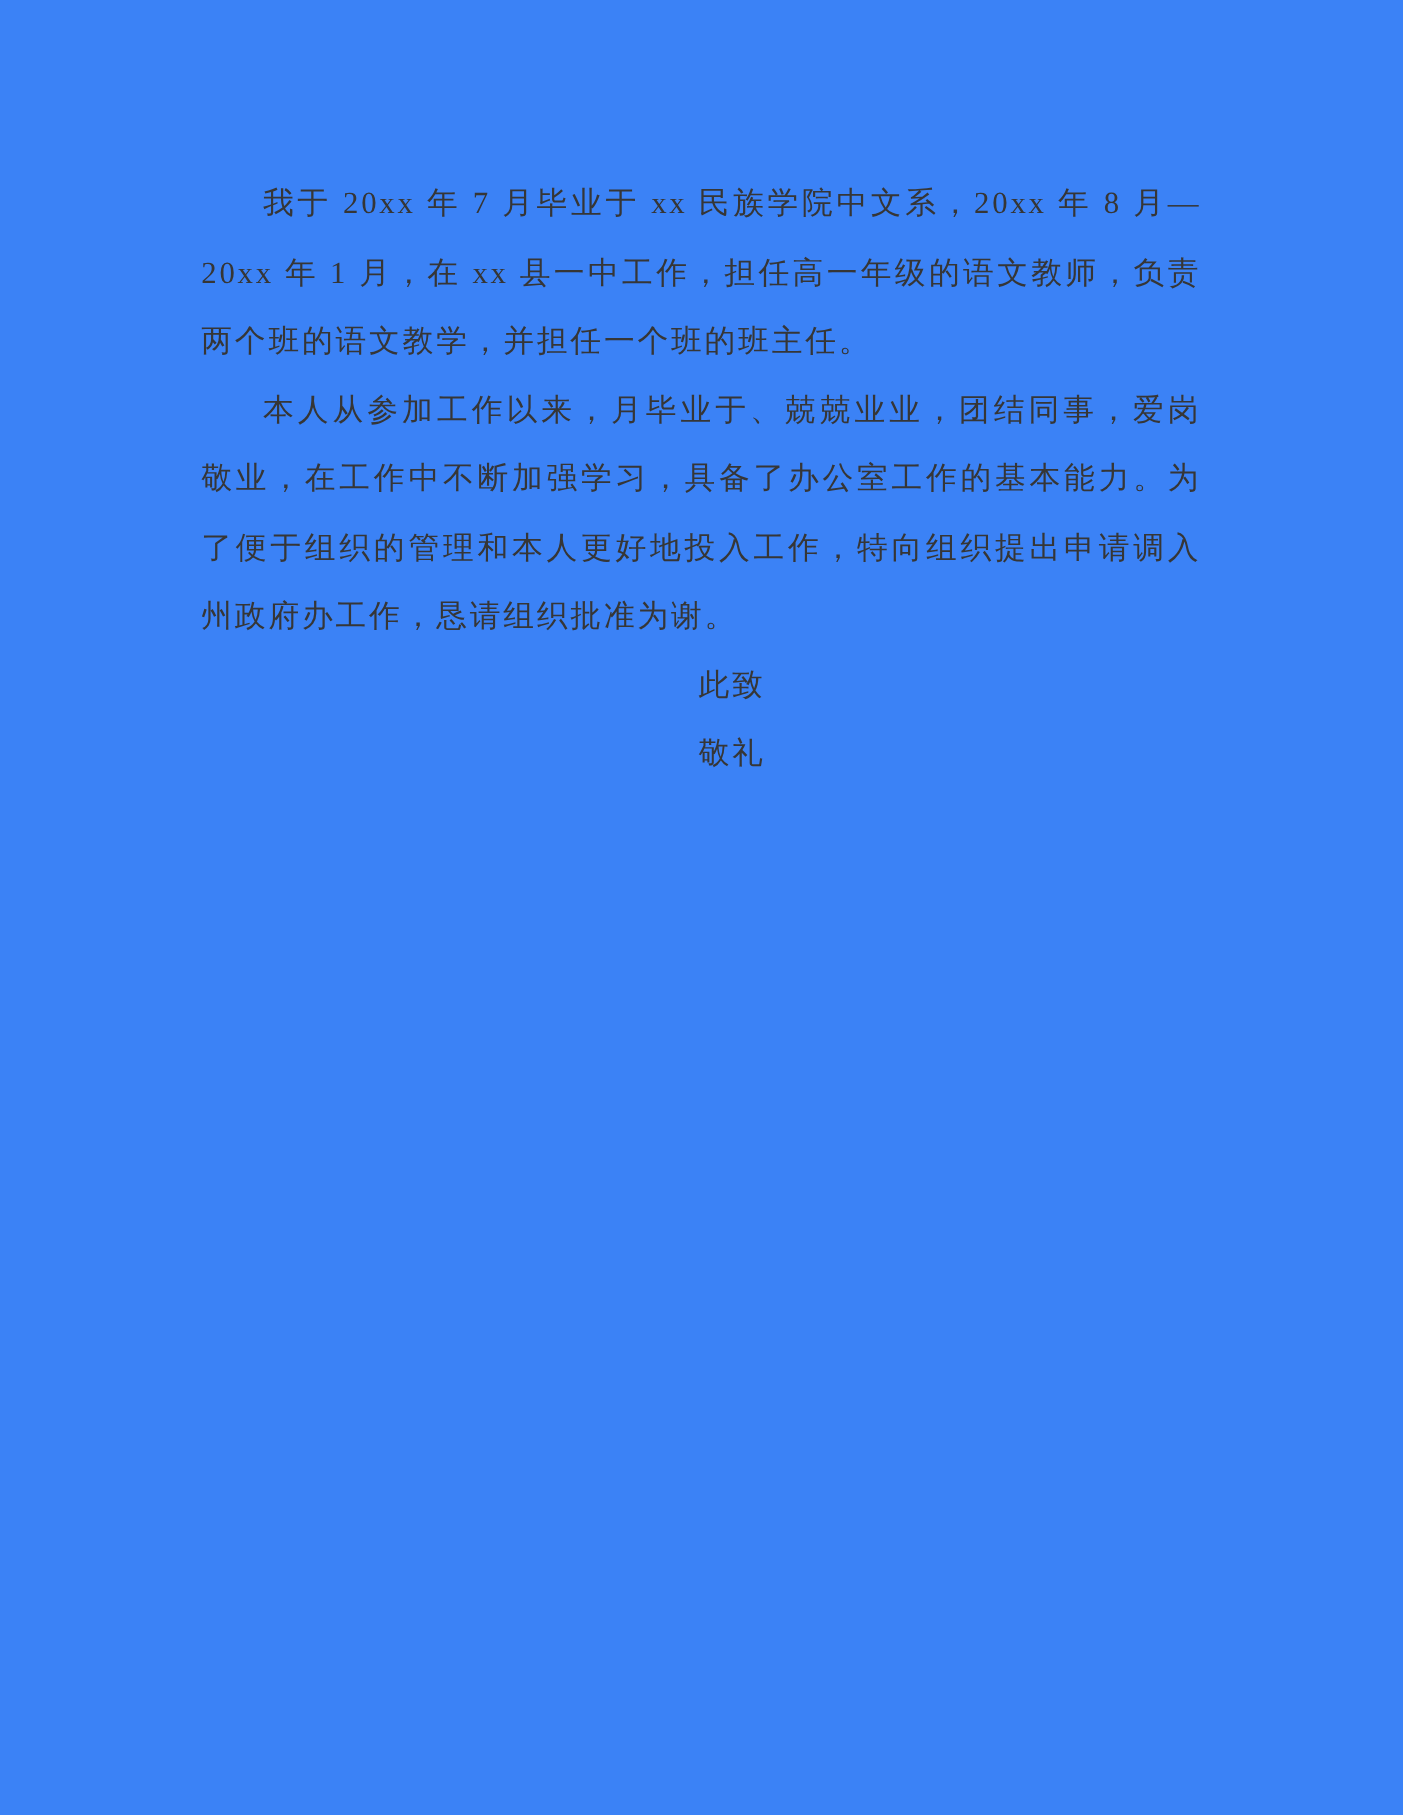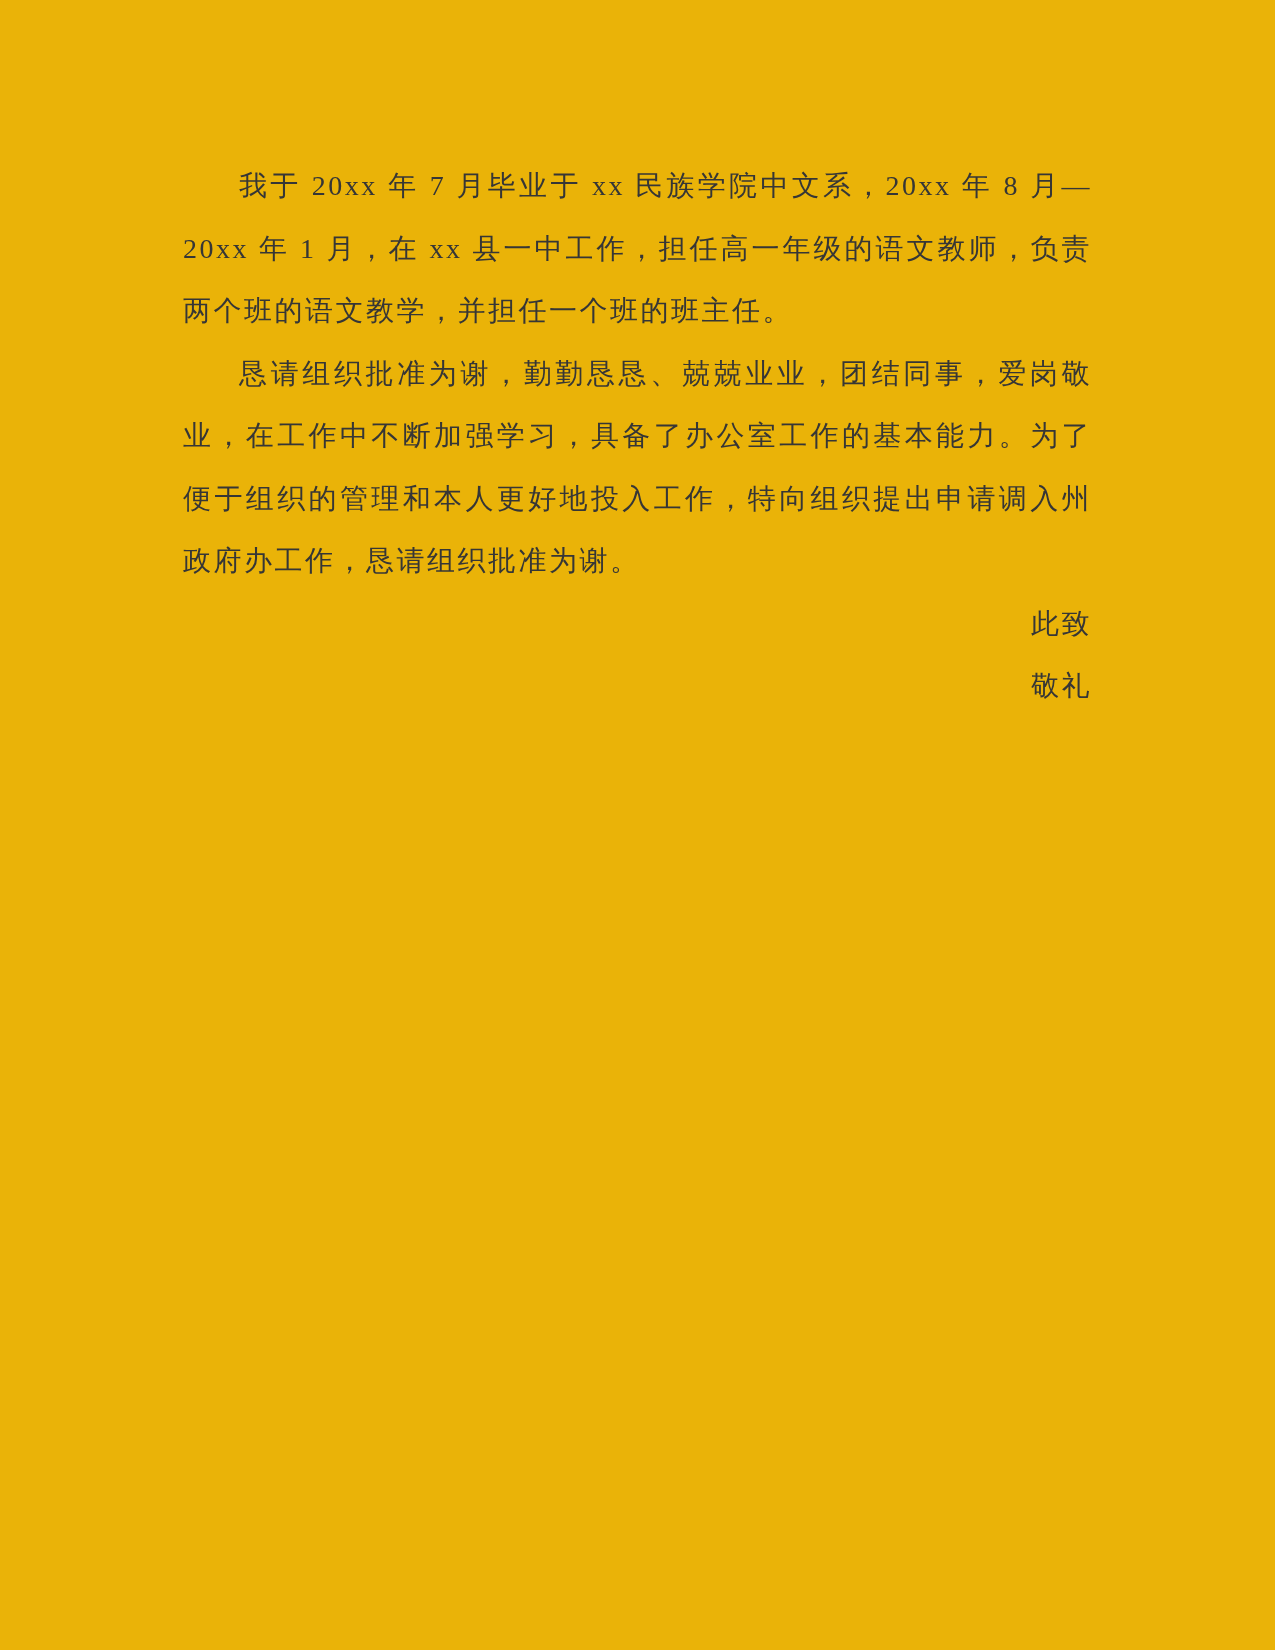--- a/index.html
+++ b/index.html
@@ -12,47 +12,47 @@
     height: 1650px;
     position: relative;
     font-family: "Liberation Serif", "DejaVu Serif", serif;
   }
   .page {
     position: absolute;
     left: 0;
     top: 0;
     width: 1275px;
     height: 1650px;
-    background: #eab308;
+    background: #3b82f6;
     overflow: hidden;
   }
   .doc-body {
     position: absolute;
     left: 183px;
     top: 155px;
     width: 909px;
     color: #363636;
   }
   .doc-body p {
     margin: 0;
     font-size: 28px;
     line-height: 62.5px;
     letter-spacing: 2.5px;
     text-align: justify;
     text-justify: inter-character;
     text-indent: 2em;
     word-break: normal;
   }
   .doc-body p.closing {
-    text-align: right;
+    text-align: center;
   }
 </style>
 </head>
 <body>
 
 <div class="page">
   <div class="doc-body">
     <p>我于 20xx 年 7 月毕业于 xx 民族学院中文系，20xx 年 8 月—20xx 年 1 月，在 xx 县一中工作，担任高一年级的语文教师，负责两个班的语文教学，并担任一个班的班主任。</p>
-    <p>恳请组织批准为谢，勤勤恳恳、兢兢业业，团结同事，爱岗敬业，在工作中不断加强学习，具备了办公室工作的基本能力。为了便于组织的管理和本人更好地投入工作，特向组织提出申请调入州政府办工作，恳请组织批准为谢。</p>
+    <p>本人从参加工作以来，月毕业于、兢兢业业，团结同事，爱岗敬业，在工作中不断加强学习，具备了办公室工作的基本能力。为了便于组织的管理和本人更好地投入工作，特向组织提出申请调入州政府办工作，恳请组织批准为谢。</p>
     <p class="closing">此致</p>
     <p class="closing">敬礼</p>
   </div>
 </div>
 
 </body></html>

